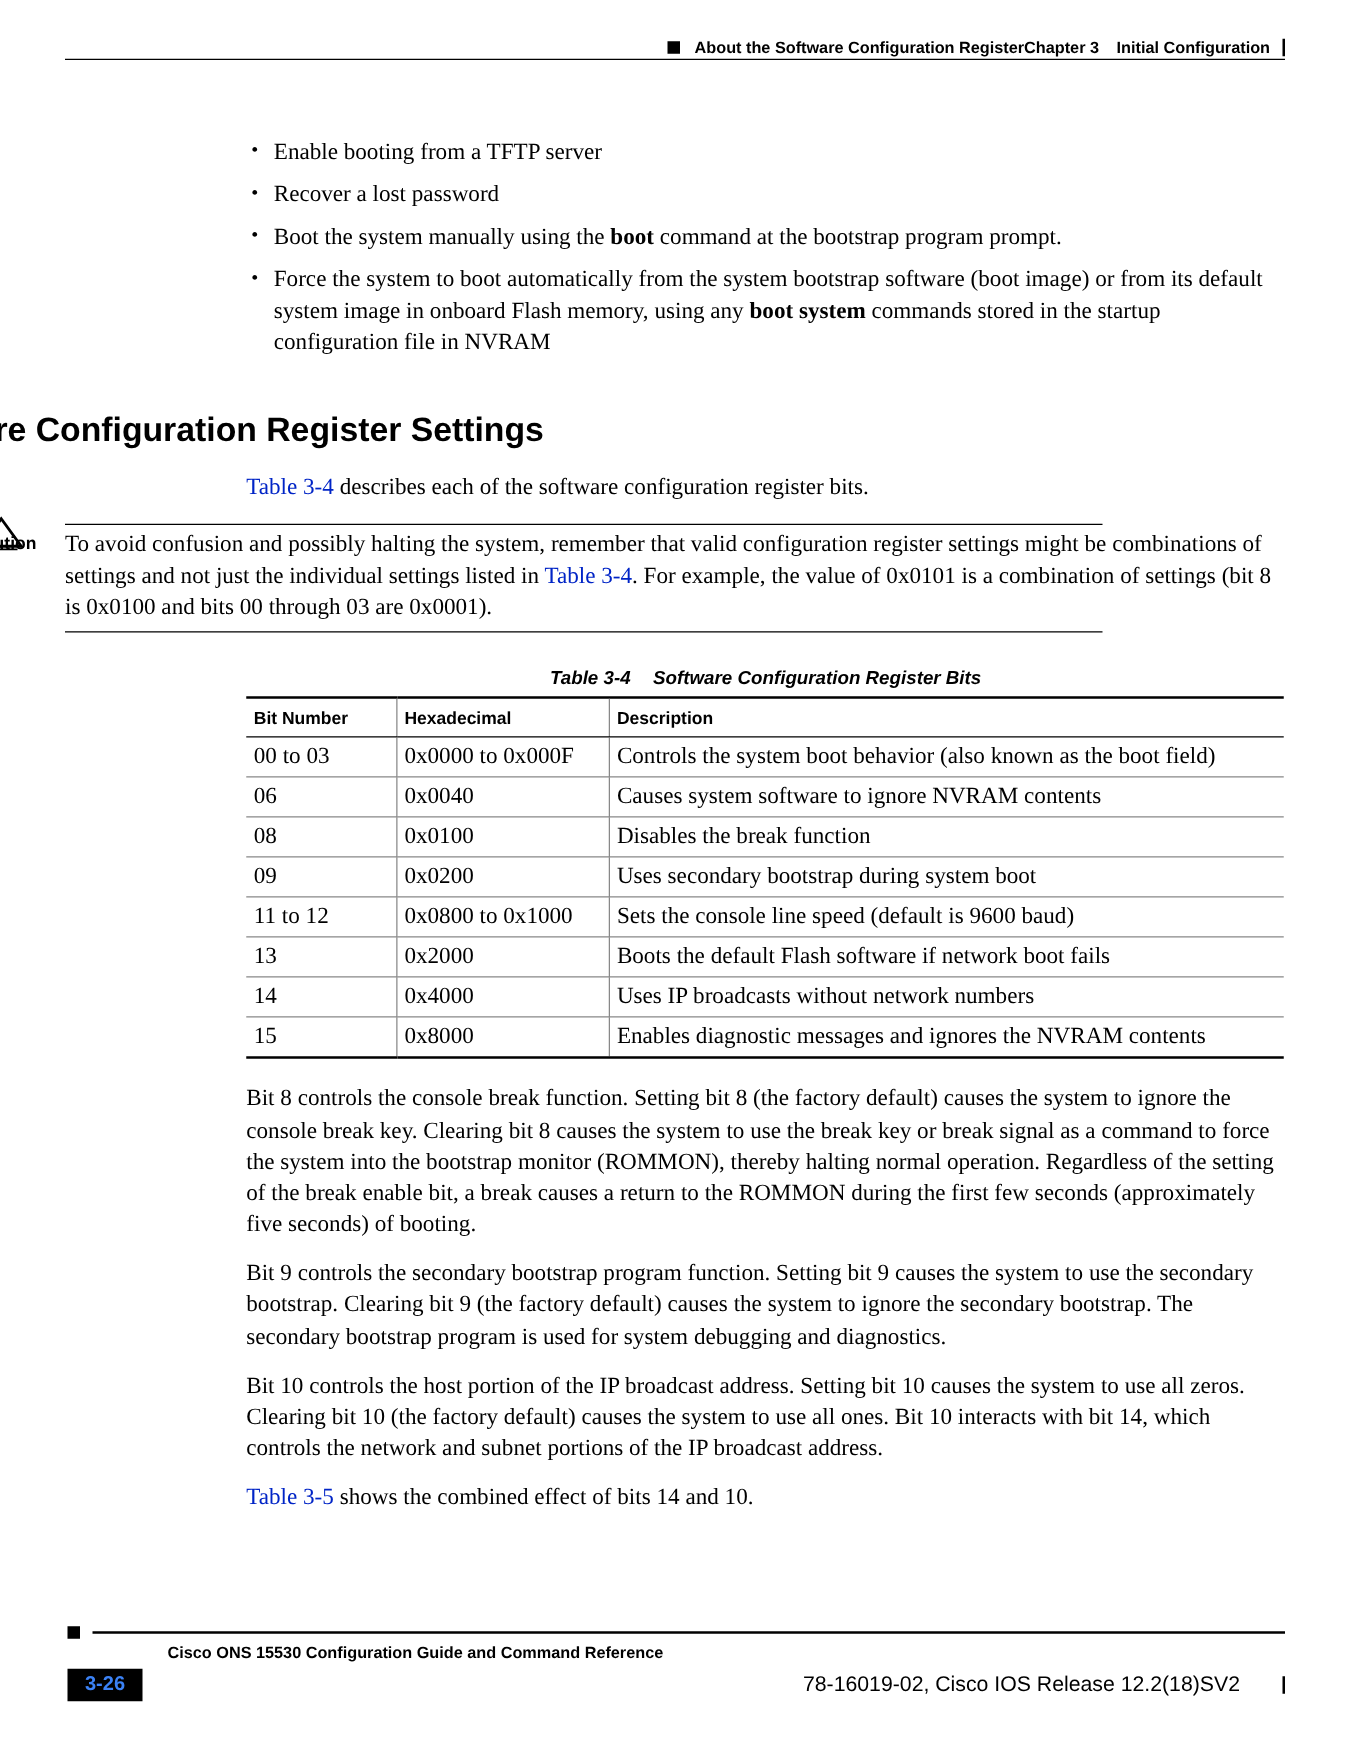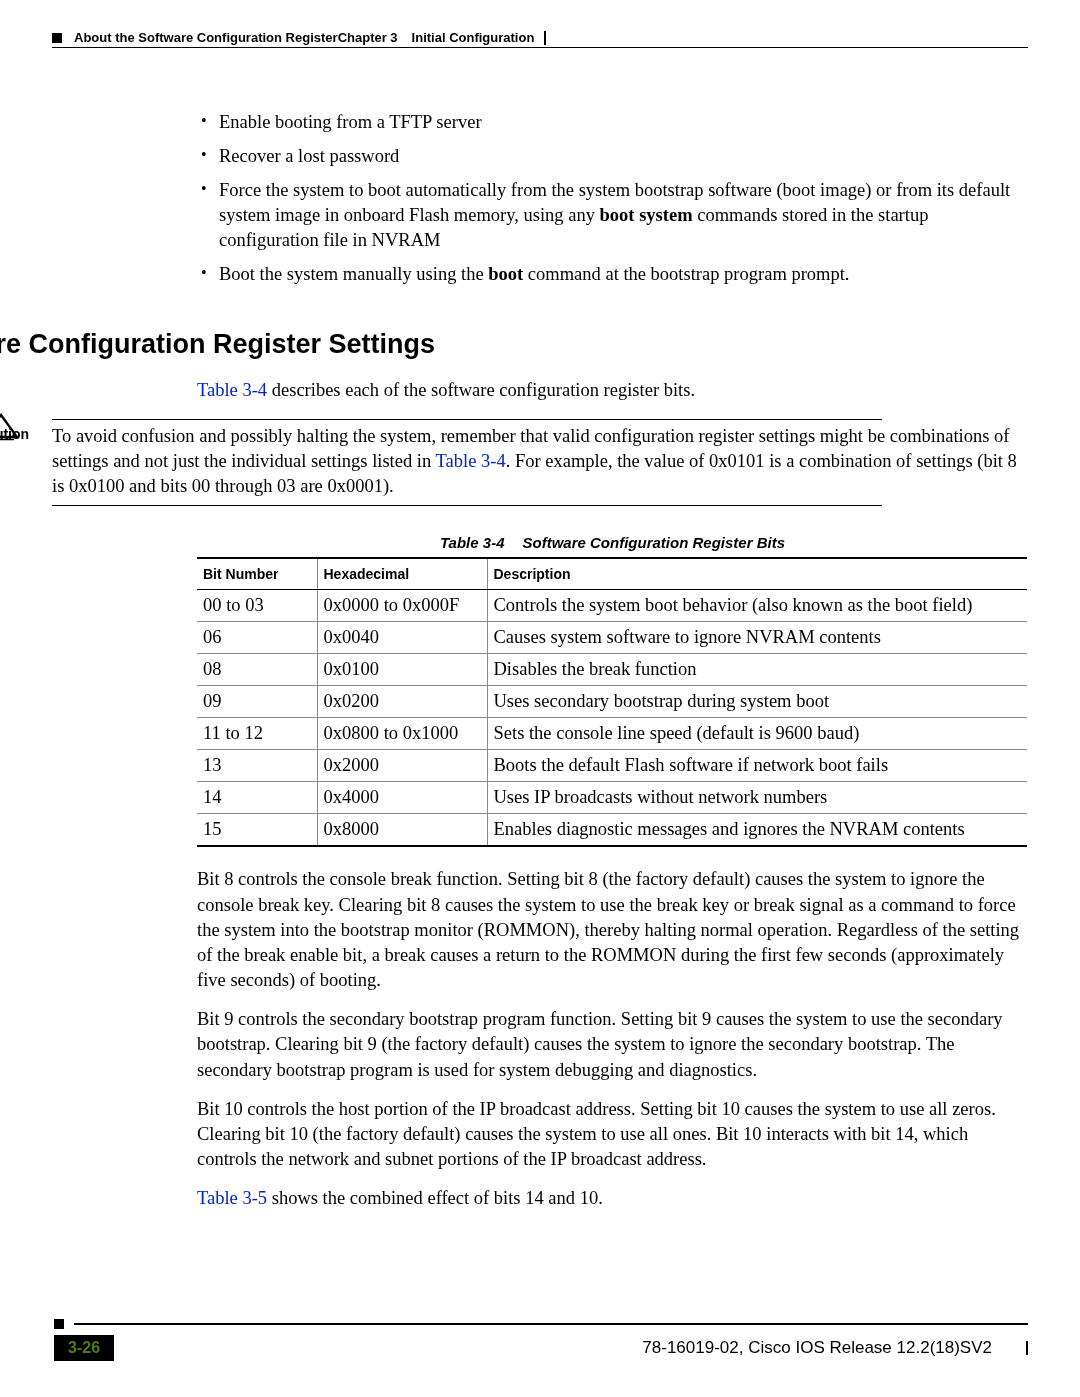--- a/index.html
+++ b/index.html
@@ -1,18 +1,18 @@
 <!DOCTYPE html>
 <html><head>
 <meta charset="utf-8">
 <style>
   * { margin:0; padding:0; box-sizing:border-box; }
   body { background:#fff; font-family:"Times New Roman",Times,serif; color:#000; }
   .page { width:1080px; height:1397px; position:relative; padding:30px 52px 0 52px; }
-  .hdr { display:flex; justify-content:flex-start; align-items:flex-end; margin-bottom:2px; }
+  .hdr { display:flex; justify-content:flex-end; align-items:flex-end; margin-bottom:2px; }
   .hdr-left { display:flex; align-items:center; font-family:Arial,Helvetica,sans-serif; font-weight:bold; font-size:13px; }
   .hdr-right { font-family:Arial,Helvetica,sans-serif; font-weight:bold; font-size:13px; display:flex; align-items:center; }
   .sq { width:10px; height:10px; background:#000; display:inline-block; }
   .hdr-rule { border:none; border-top:1.5px solid #000; margin-bottom:62px; }
   .content { margin-left:145px; margin-right:0; }
   ul.bullets { list-style:none; }
   ul.bullets li { position:relative; padding-left:22px; font-size:18.5px; line-height:1.35; margin-bottom:9px; }
   ul.bullets li::before { content:"•"; position:absolute; left:4px; top:0; font-size:16px; }
   h2.section { font-family:Arial,Helvetica,sans-serif; font-weight:bold; font-size:27px; margin:42px 0 18px -145px; }
   p.body { font-size:18.5px; line-height:1.36; margin-bottom:14px; }
@@ -34,21 +34,21 @@
   table.reg td { padding:5px 6px 5px 6px; border-bottom:1px solid #888; border-left:1px solid #888; border-right:1px solid #888; font-size:18.5px; vertical-align:top; }
   table.reg tr:last-child td { border-bottom:2px solid #000; }
   table.reg col.c1 { width:120px; }
   table.reg col.c2 { width:170px; }
   .foot-block { position:absolute; left:54px; right:52px; bottom:36px; }
   .foot-rule { display:flex; align-items:center; }
   .foot-rule .sq { margin-right:10px; }
   .foot-rule .line { flex:1; height:1.5px; background:#000; }
   .foot-title { font-family:Arial,Helvetica,sans-serif; font-weight:bold; font-size:13px; margin-top:3px; margin-left:80px; }
   .foot-row { display:flex; align-items:center; margin-top:6px; }
-  .pagenum { background:#000; color:#4d7c0f; font-family:Arial,Helvetica,sans-serif; font-weight:bold; font-size:16px; padding:4px 14px; }
+  .pagenum { background:#000; color:#3b82f6; font-family:Arial,Helvetica,sans-serif; font-weight:bold; font-size:16px; padding:4px 14px; }
   .foot-meta { margin-left:auto; font-family:Arial,Helvetica,sans-serif; font-weight:normal; font-size:17px; display:flex; align-items:center;gap:24px; }
   .foot-meta .vr { width:2px; height:14px; background:#000; display:inline-block; margin-left:10px; }
 </style>
 </head>
 <body>
 
 <div class="page">
 
   <div class="hdr">
     <div class="hdr-left">
@@ -63,22 +63,22 @@
       <span style="width:10px;display:inline-block"></span>
       <span style="width:2px;height:14px;background:#000;display:inline-block"></span>
     </div>
   </div>
   <hr class="hdr-rule">
 
   <div class="content">
     <ul class="bullets">
       <li><span>Enable booting from a TFTP server</span></li>
       <li><span>Recover a lost password</span></li>
+      <li><span>Boot the system manually using the </span><b>boot</b><span> command at the bootstrap program prompt.</span></li>
       <li><span>Force the system to boot automatically from the system bootstrap software (boot image) or from its default system image in onboard Flash memory, using any </span><b>boot system</b><span> commands stored in the startup configuration file in NVRAM</span></li>
-      <li><span>Boot the system manually using the </span><b>boot</b><span> command at the bootstrap program prompt.</span></li>
     </ul>
   </div>
 
   <h2 class="section">Software Configuration Register Settings</h2>
 
   <div class="content">
     <p class="body">
       <span class="link">Table 3-4</span><span> describes each of the software configuration register bits.</span>
     </p>
   </div>
@@ -167,20 +167,21 @@
     <p class="body">
       <span class="link">Table 3-5</span><span> shows the combined effect of bits 14 and 10.</span>
     </p>
   </div>
 
   <div class="foot-block">
     <div class="foot-rule">
       <span class="sq"></span>
       <div class="line"></div>
     </div>
+    <div class="foot-title">Cisco ONS 15530 Configuration Guide and Command Reference</div>
     <div class="foot-row">
       <div class="pagenum">3-26</div>
       <div class="foot-meta">
         <span>78-16019-02, Cisco IOS Release 12.2(18)SV2</span>
         <span class="vr"></span>
       </div>
     </div>
   </div>
 
 </div>

